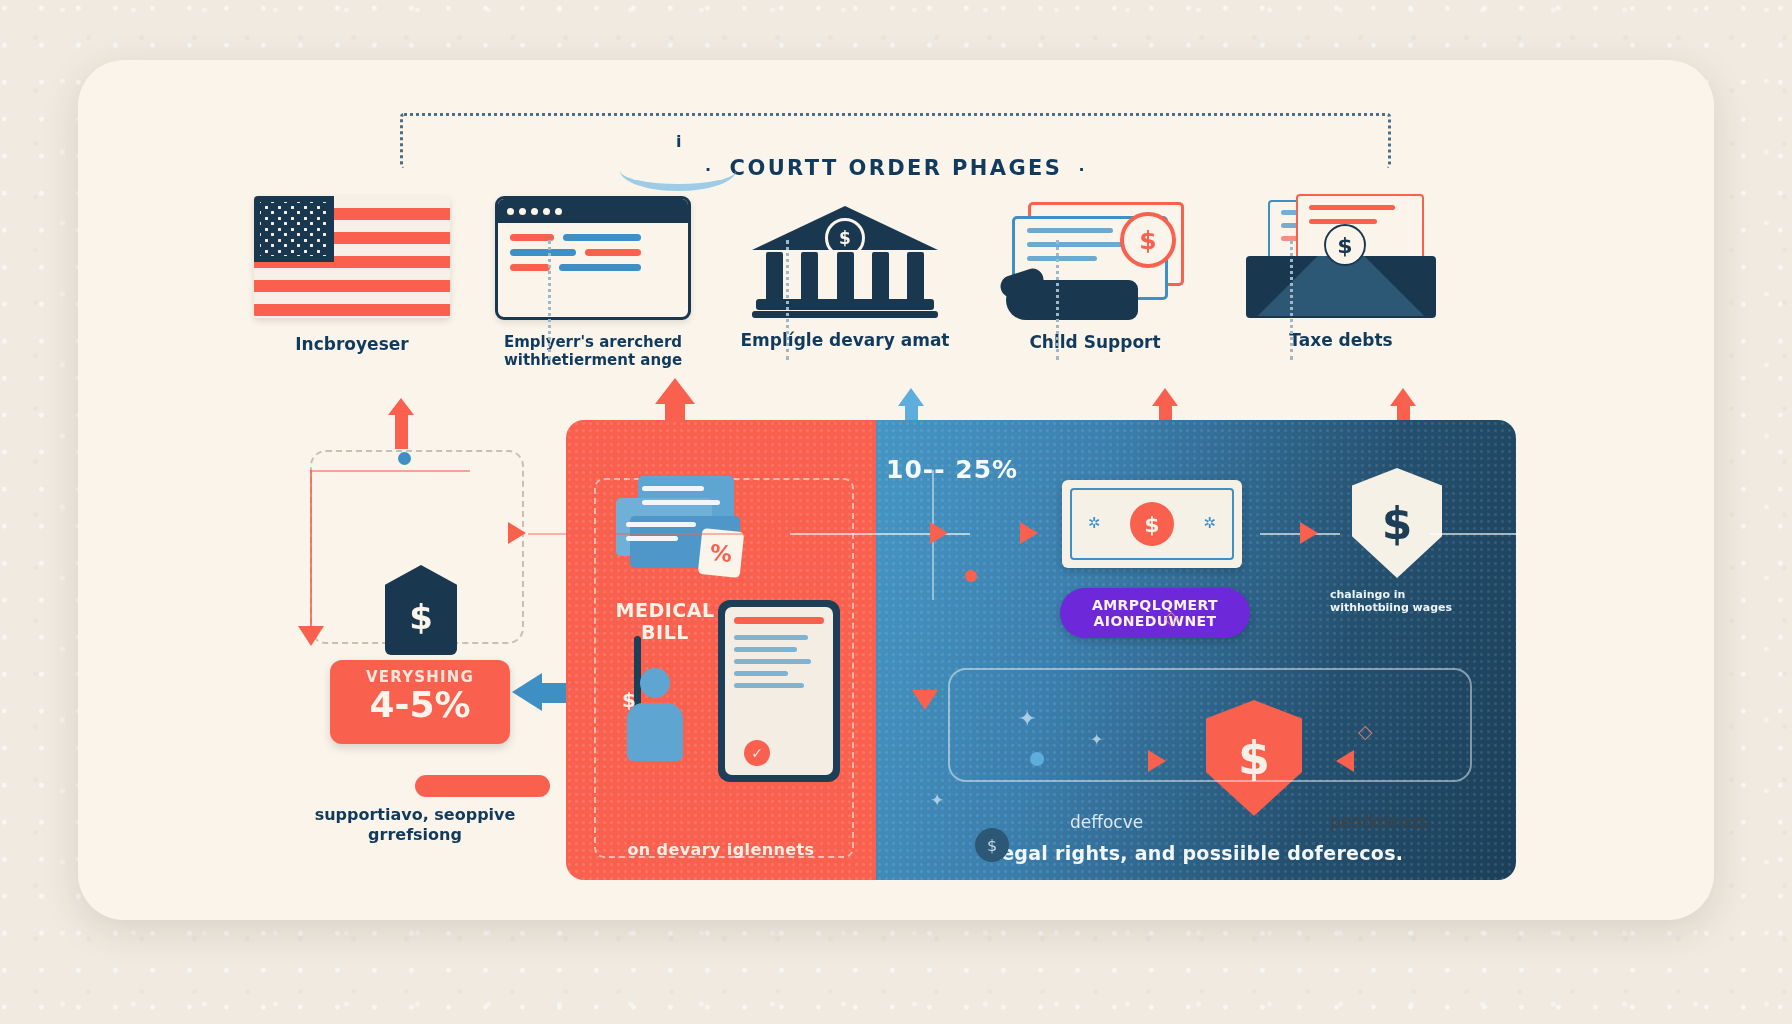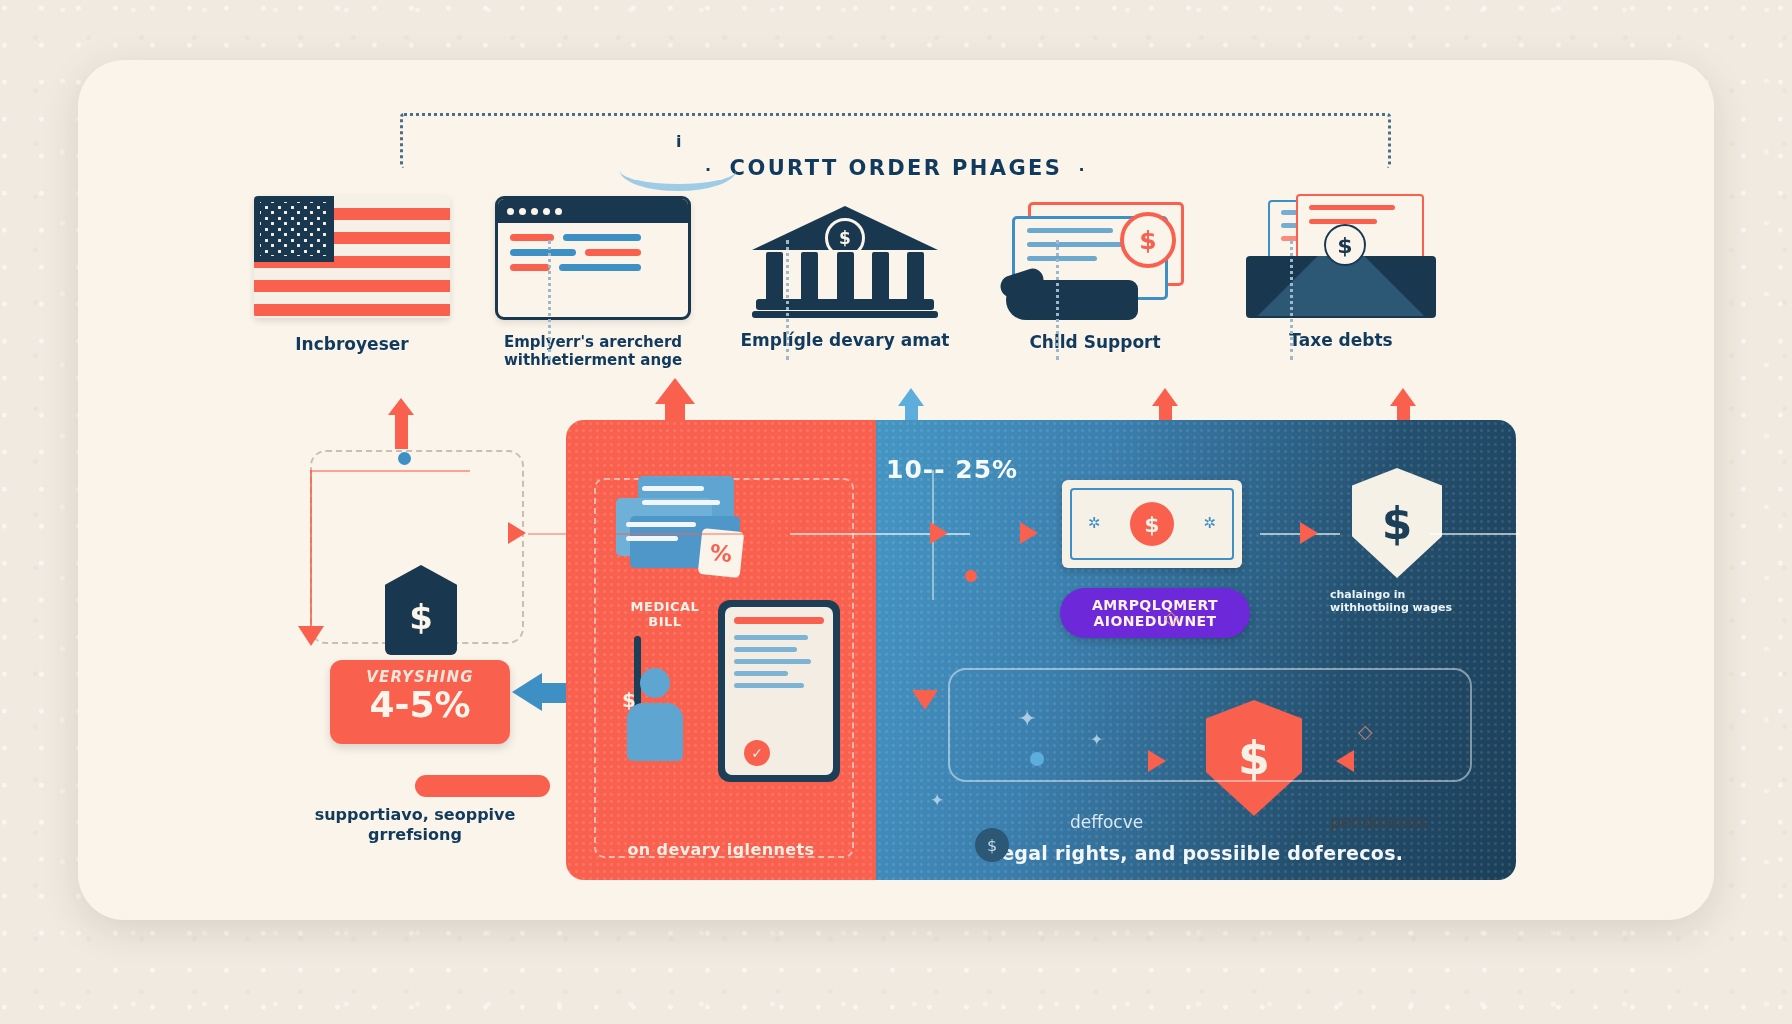--- a/index.html
+++ b/index.html
@@ -105,21 +105,21 @@
     background:linear-gradient(105deg,#4596C4 0%,#3B7FAE 32%,#24506F 70%,#1B3F59 100%);
     border-radius:0 18px 18px 0;
   }
   .bluepanel:after{content:"";position:absolute;inset:0;border-radius:0 18px 18px 0;
     background:radial-gradient(circle,rgba(255,255,255,.10) 0 1px,transparent 2px);background-size:7px 7px;}
   .dashbox{position:absolute;border:2px dashed rgba(255,255,255,.55);border-radius:10px;}
   
   .rp-stack{position:absolute;left:616px;top:476px;width:120px;height:98px;}
   .rp-stack i{position:absolute;display:block;background:#6FB0D8;border-radius:5px;}
   .pctbadge{position:absolute;left:700px;top:530px;width:42px;height:46px;background:#FAF4EA;border-radius:5px;display:flex;align-items:center;justify-content:center;color:#F9604E;font-weight:bold;font-size:22px;transform:rotate(6deg);}
-  .medlabel{position:absolute;left:600px;top:600px;width:130px;text-align:center;color:#FDF3EA;font-weight:bold;font-size:13px;line-height:1.15;letter-spacing:.5px;}
+  .medlabel{position:absolute;left:600px;top:600px;width:130px;text-align:center;color:#FDF3EA;font-weight:bold;font-size:19px;line-height:1.15;letter-spacing:.5px;}
   .person{position:absolute;left:627px;top:668px;width:56px;height:96px;}
   .person .head{width:30px;height:30px;border-radius:50%;background:#5FA5D1;margin:0 auto;}
   .person .body{width:56px;height:58px;background:#5FA5D1;border-radius:16px 16px 6px 6px;margin-top:5px;}
   .doccard{position:absolute;left:718px;top:600px;width:108px;height:168px;background:#1D3E57;border-radius:12px;padding:7px;}
   .doccard .inner{background:#F3EDE3;height:100%;border-radius:7px;padding:10px 9px;box-sizing:border-box;}
   .doccard .inner .bar{height:7px;background:#F9604E;border-radius:4px;margin-bottom:11px;}
   .doccard .inner .ln{height:5px;background:#5FA5D1;border-radius:3px;margin:7px 0;opacity:.8;}
   .doccard .chk{position:absolute;left:26px;bottom:16px;width:26px;height:26px;border-radius:50%;background:#F9604E;color:#F3EDE3;font-size:14px;display:flex;align-items:center;justify-content:center;}
   .rp-foot{position:absolute;left:566px;top:840px;width:310px;text-align:center;color:#FDEFE6;font-size:16px;font-weight:bold;letter-spacing:.4px;}
   
@@ -134,21 +134,21 @@
   .bp-label{position:absolute;left:1330px;top:588px;width:240px;color:#EAF4FB;font-weight:bold;font-size:11px;line-height:1.2;}
   .bp-small-l{position:absolute;left:1070px;top:812px;color:#DCE9F3;font-size:17px;}
   .bp-small-r{position:absolute;left:1330px;top:812px;color:#404040;font-size:17px;}
   .bp-foot{position:absolute;left:876px;top:842px;width:640px;text-align:center;color:#F2F7FB;font-size:19px;font-weight:bold;letter-spacing:.3px;}
   
   .leftdash{position:absolute;left:310px;top:450px;width:210px;height:190px;border:2px dashed #C9BFB1;border-radius:16px;}
   .taghouse{position:absolute;left:385px;top:565px;width:72px;height:90px;background:#19384F;border-radius:6px 6px 6px 6px;
             clip-path:polygon(50% 0,100% 22%,100% 100%,0 100%,0 22%);
             display:flex;align-items:center;justify-content:center;color:#FAF4EA;font-weight:bold;font-size:34px;padding-top:14px;box-sizing:border-box;}
   .redbadge{position:absolute;left:330px;top:660px;width:180px;height:84px;background:#F9604E;border-radius:12px;text-align:center;padding-top:8px;box-sizing:border-box;box-shadow:0 4px 10px rgba(0,0,0,.14);}
-  .redbadge .t{color:#FBE6DC;font-weight:bold;font-size:15px;letter-spacing:1.2px;font-style:italic;}
+  .redbadge .t{color:#FBE6DC;font-weight:bold;font-size:15px;letter-spacing:1.2px;}
   .redbadge .v{color:#FDF5EC;font-weight:bold;font-size:36px;line-height:1.05;}
   .redbar{position:absolute;left:415px;top:775px;width:135px;height:22px;background:#F9604E;border-radius:11px;}
   .leftfoot{position:absolute;left:290px;top:805px;width:250px;text-align:center;color:#123A5C;font-weight:bold;font-size:16px;line-height:1.25;}
   .sparkle{position:absolute;color:#F9604E;font-size:22px;opacity:.75;}
   .dotline{position:absolute;border-top:3px dotted #9FB8C9;}
   .hline{position:absolute;height:2px;background:#F9604E;opacity:.55;}
   .whline{position:absolute;height:2px;background:rgba(255,255,255,.6);}
   .arrowR{position:absolute;width:0;height:0;border-top:11px solid transparent;border-bottom:11px solid transparent;border-left:18px solid #F9604E;}
   .arrowL{position:absolute;width:0;height:0;border-top:11px solid transparent;border-bottom:11px solid transparent;border-right:18px solid #F9604E;}
   .arrowDown{position:absolute;width:0;height:0;border-left:13px solid transparent;border-right:13px solid transparent;border-top:20px solid #F9604E;}

